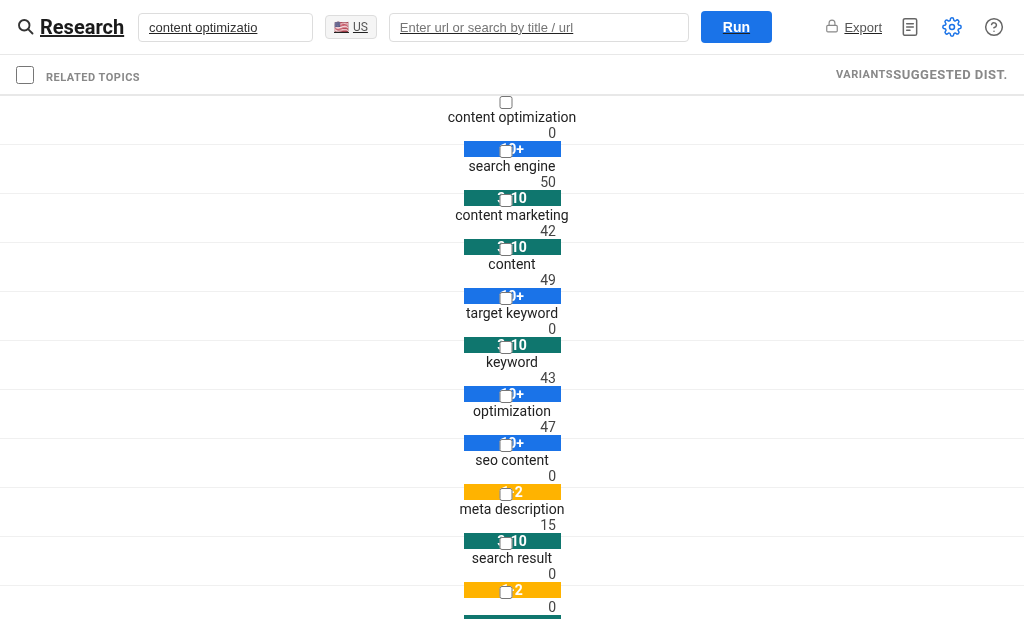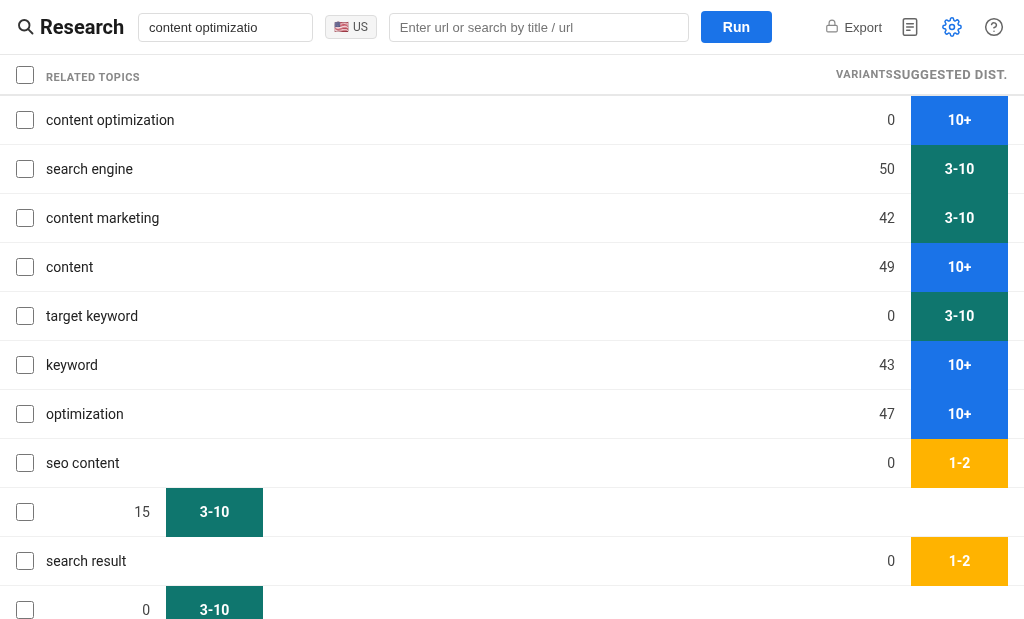--- a/index.html
+++ b/index.html
@@ -6,20 +6,21 @@
     body { font-family: -apple-system, BlinkMacSystemFont, 'Segoe UI', Roboto, sans-serif; background: #fff; color: #222; font-size: 14px; }
 
     
     .header {
       display: flex;
       align-items: center;
       padding: 0 16px;
       height: 55px;
       border-bottom: 1px solid #e8e8e8;
       gap: 12px;
+      text-decoration: underline;
     }
     .logo-area {
       display: flex;
       align-items: center;
       gap: 6px;
       min-width: 110px;
     }
     .logo-text {
       font-size: 20px;
       font-weight: 700;
@@ -129,20 +130,21 @@
       letter-spacing: 0.5px;
       text-transform: uppercase;
     }
 
     .table-row {
       display: flex;
       align-items: center;
       border-bottom: 1px solid #f0f0f0;
       height: 49px;
       padding: 0 16px;
+      flex-direction: column;
     }
     .row-checkbox {
       width: 18px;
       height: 18px;
       margin-right: 12px;
       cursor: pointer;
       accent-color: #1a73e8;
     }
     .row-topic-name {
       flex: 1;
@@ -284,20 +286,21 @@
     <div class="row-dist dist-blue">10+</div>
   </div>
       <div class="table-row">
     <input type="checkbox" class="row-checkbox" style="">
     <span class="row-topic-name">seo content</span>
     <span class="row-variants">0</span>
     <div class="row-dist dist-yellow">1-2</div>
   </div>
       <div class="table-row">
     <input type="checkbox" class="row-checkbox" style="">
+    <span class="row-topic-name">meta description</span>
     <span class="row-variants">15</span>
     <div class="row-dist dist-green">3-10</div>
   </div>
       <div class="table-row">
     <input type="checkbox" class="row-checkbox" style="">
     <span class="row-topic-name">search result</span>
     <span class="row-variants">0</span>
     <div class="row-dist dist-yellow">1-2</div>
   </div>
       <div class="table-row">

